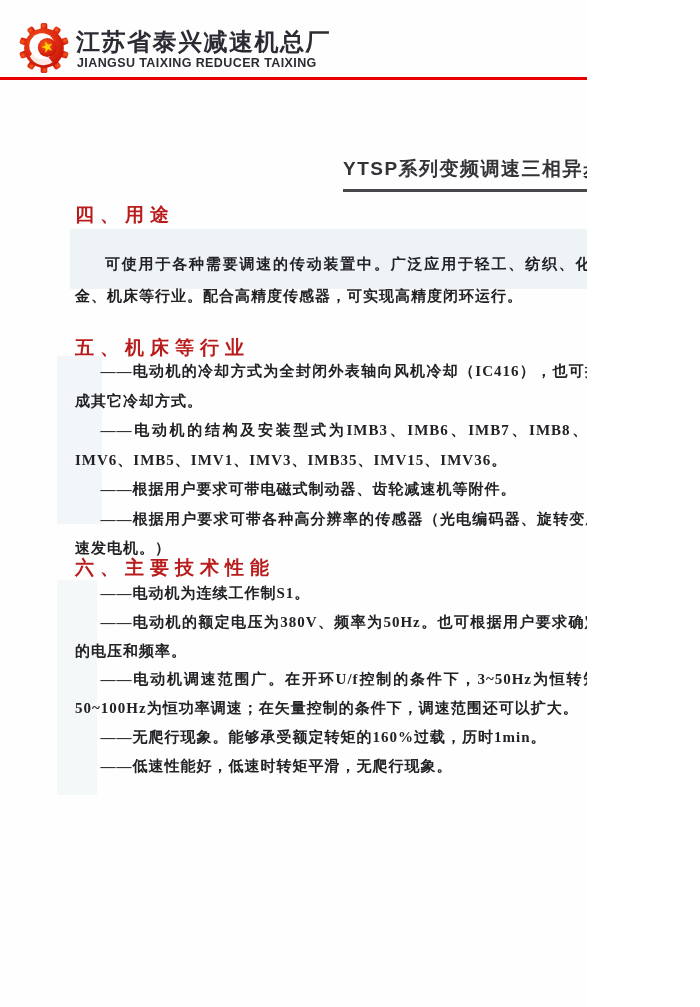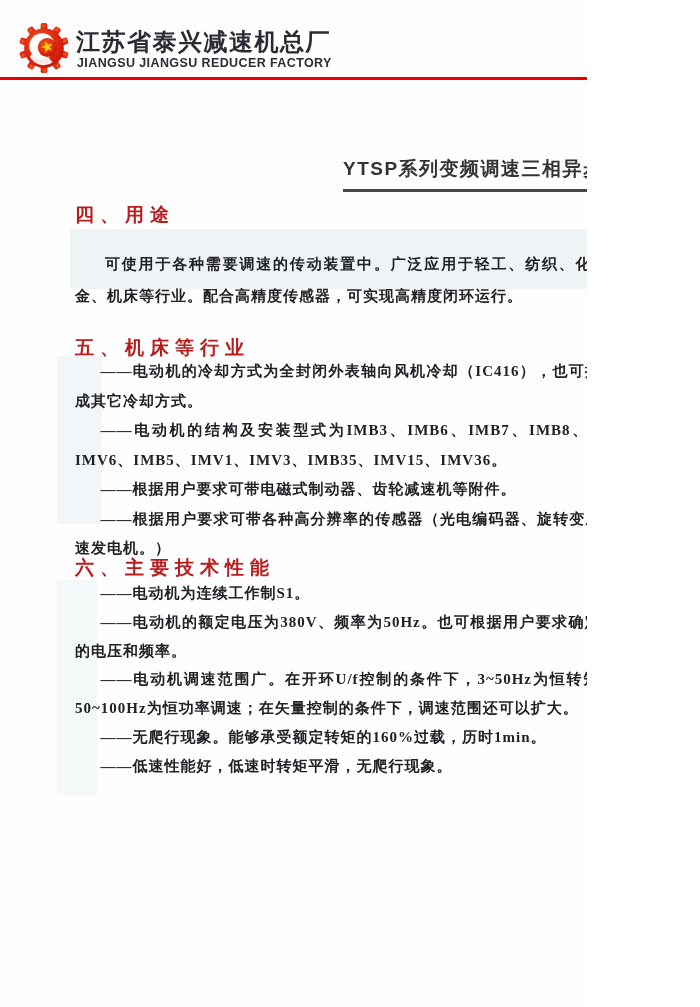--- a/index.html
+++ b/index.html
@@ -112,21 +112,21 @@
 
       <circle cx="-4" cy="-4" r="27" fill="#ffffff"></circle>
       <path d="M -30 18 A 32 32 0 0 0 18 30 L 8 18 A 20 20 0 0 1 -22 8 Z" fill="#ffffff" opacity="0.9"></path>
 
       <circle cx="7" cy="-1" r="20" fill="url(#gearGrad)"></circle>
 
       <polygon fill="#ffd400" transform="translate(7,-2) rotate(-18) scale(13)" points="0,-1 0.224,-0.309 0.951,-0.309 0.363,0.118 0.588,0.809 0,0.382 -0.588,0.809 -0.363,0.118 -0.951,-0.309 -0.224,-0.309"></polygon>
     </svg>
   </div>
   <div class="brand-cn">江苏省泰兴减速机总厂</div>
-  <div class="brand-en">JIANGSU JIANGSU REDUCER FACTORY</div>
+  <div class="brand-en">JIANGSU TAIXING REDUCER TAIXING</div>
   <div class="red-rule"></div>
 
   <div class="doc-title-wrap">
     <span class="doc-title">YTSP系列变频调速三相异步电动机</span>
   </div>
 
   <div class="sec-heading sec4-heading">四、用途</div>
   <p class="body-text sec4-body">可使用于各种需要调速的传动装置中。广泛应用于轻工、纺织、化工、冶金、机床等行业。配合高精度传感器，可实现高精度闭环运行。</p>
 
   <div class="sec-heading sec5-heading">五、机床等行业</div>

